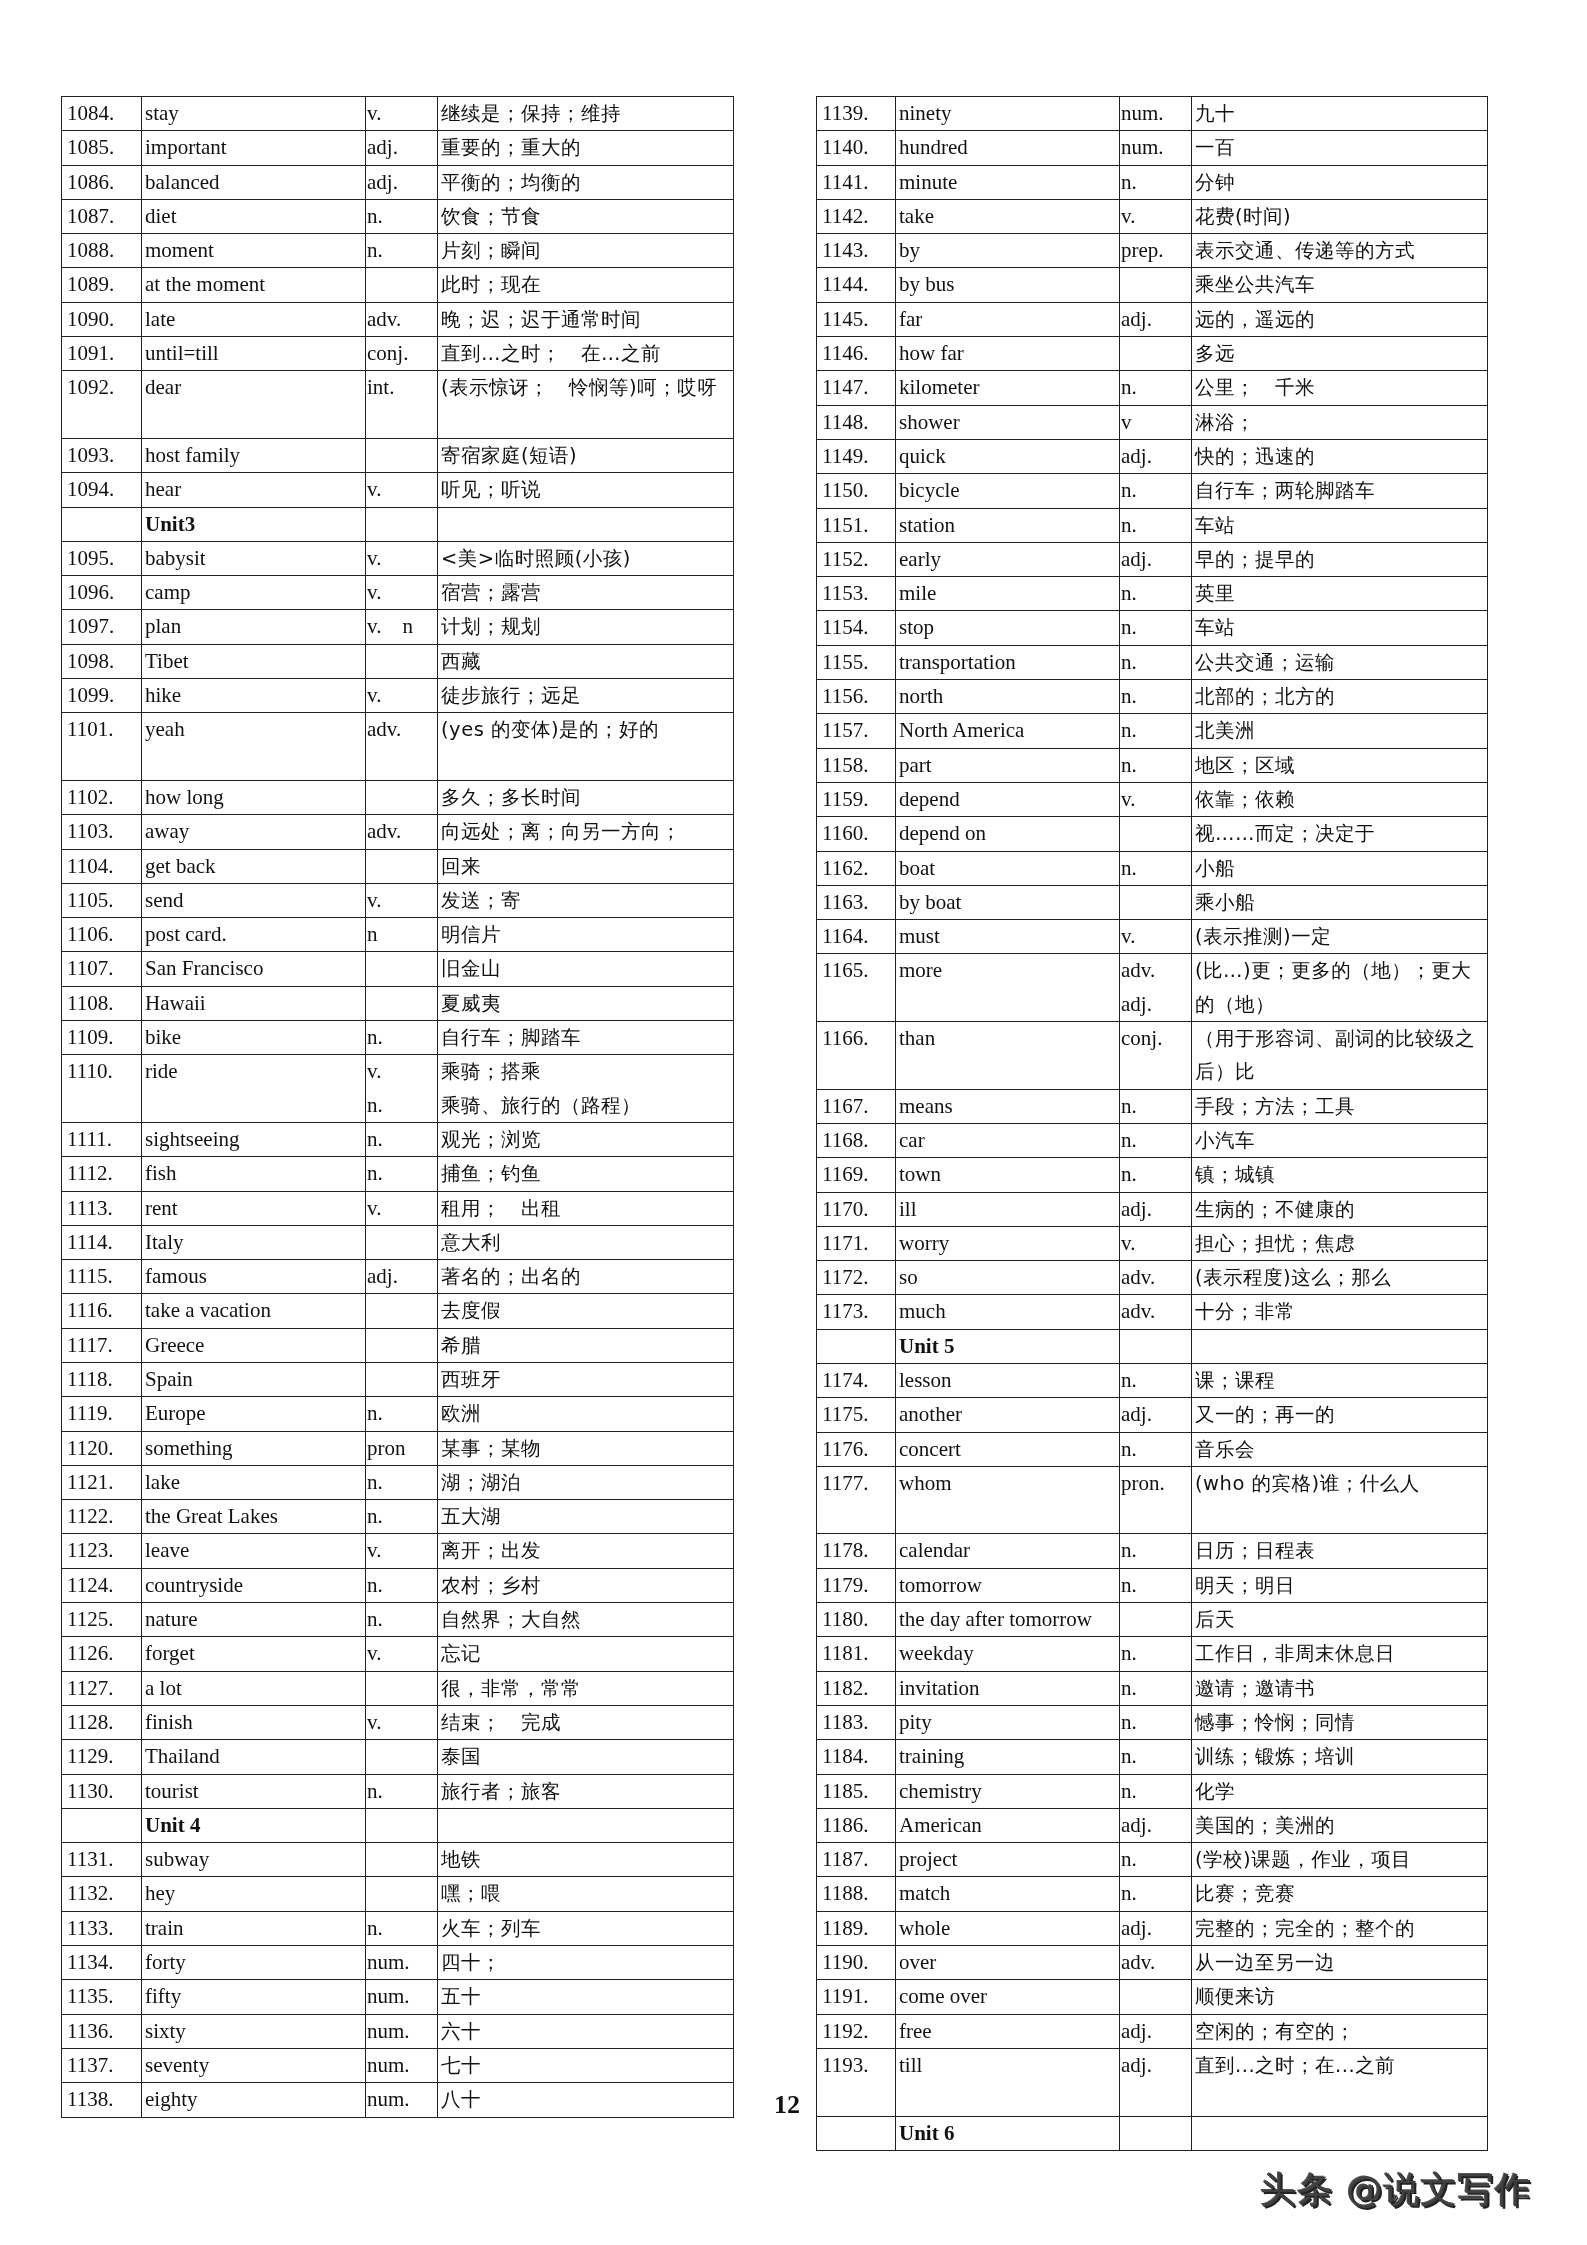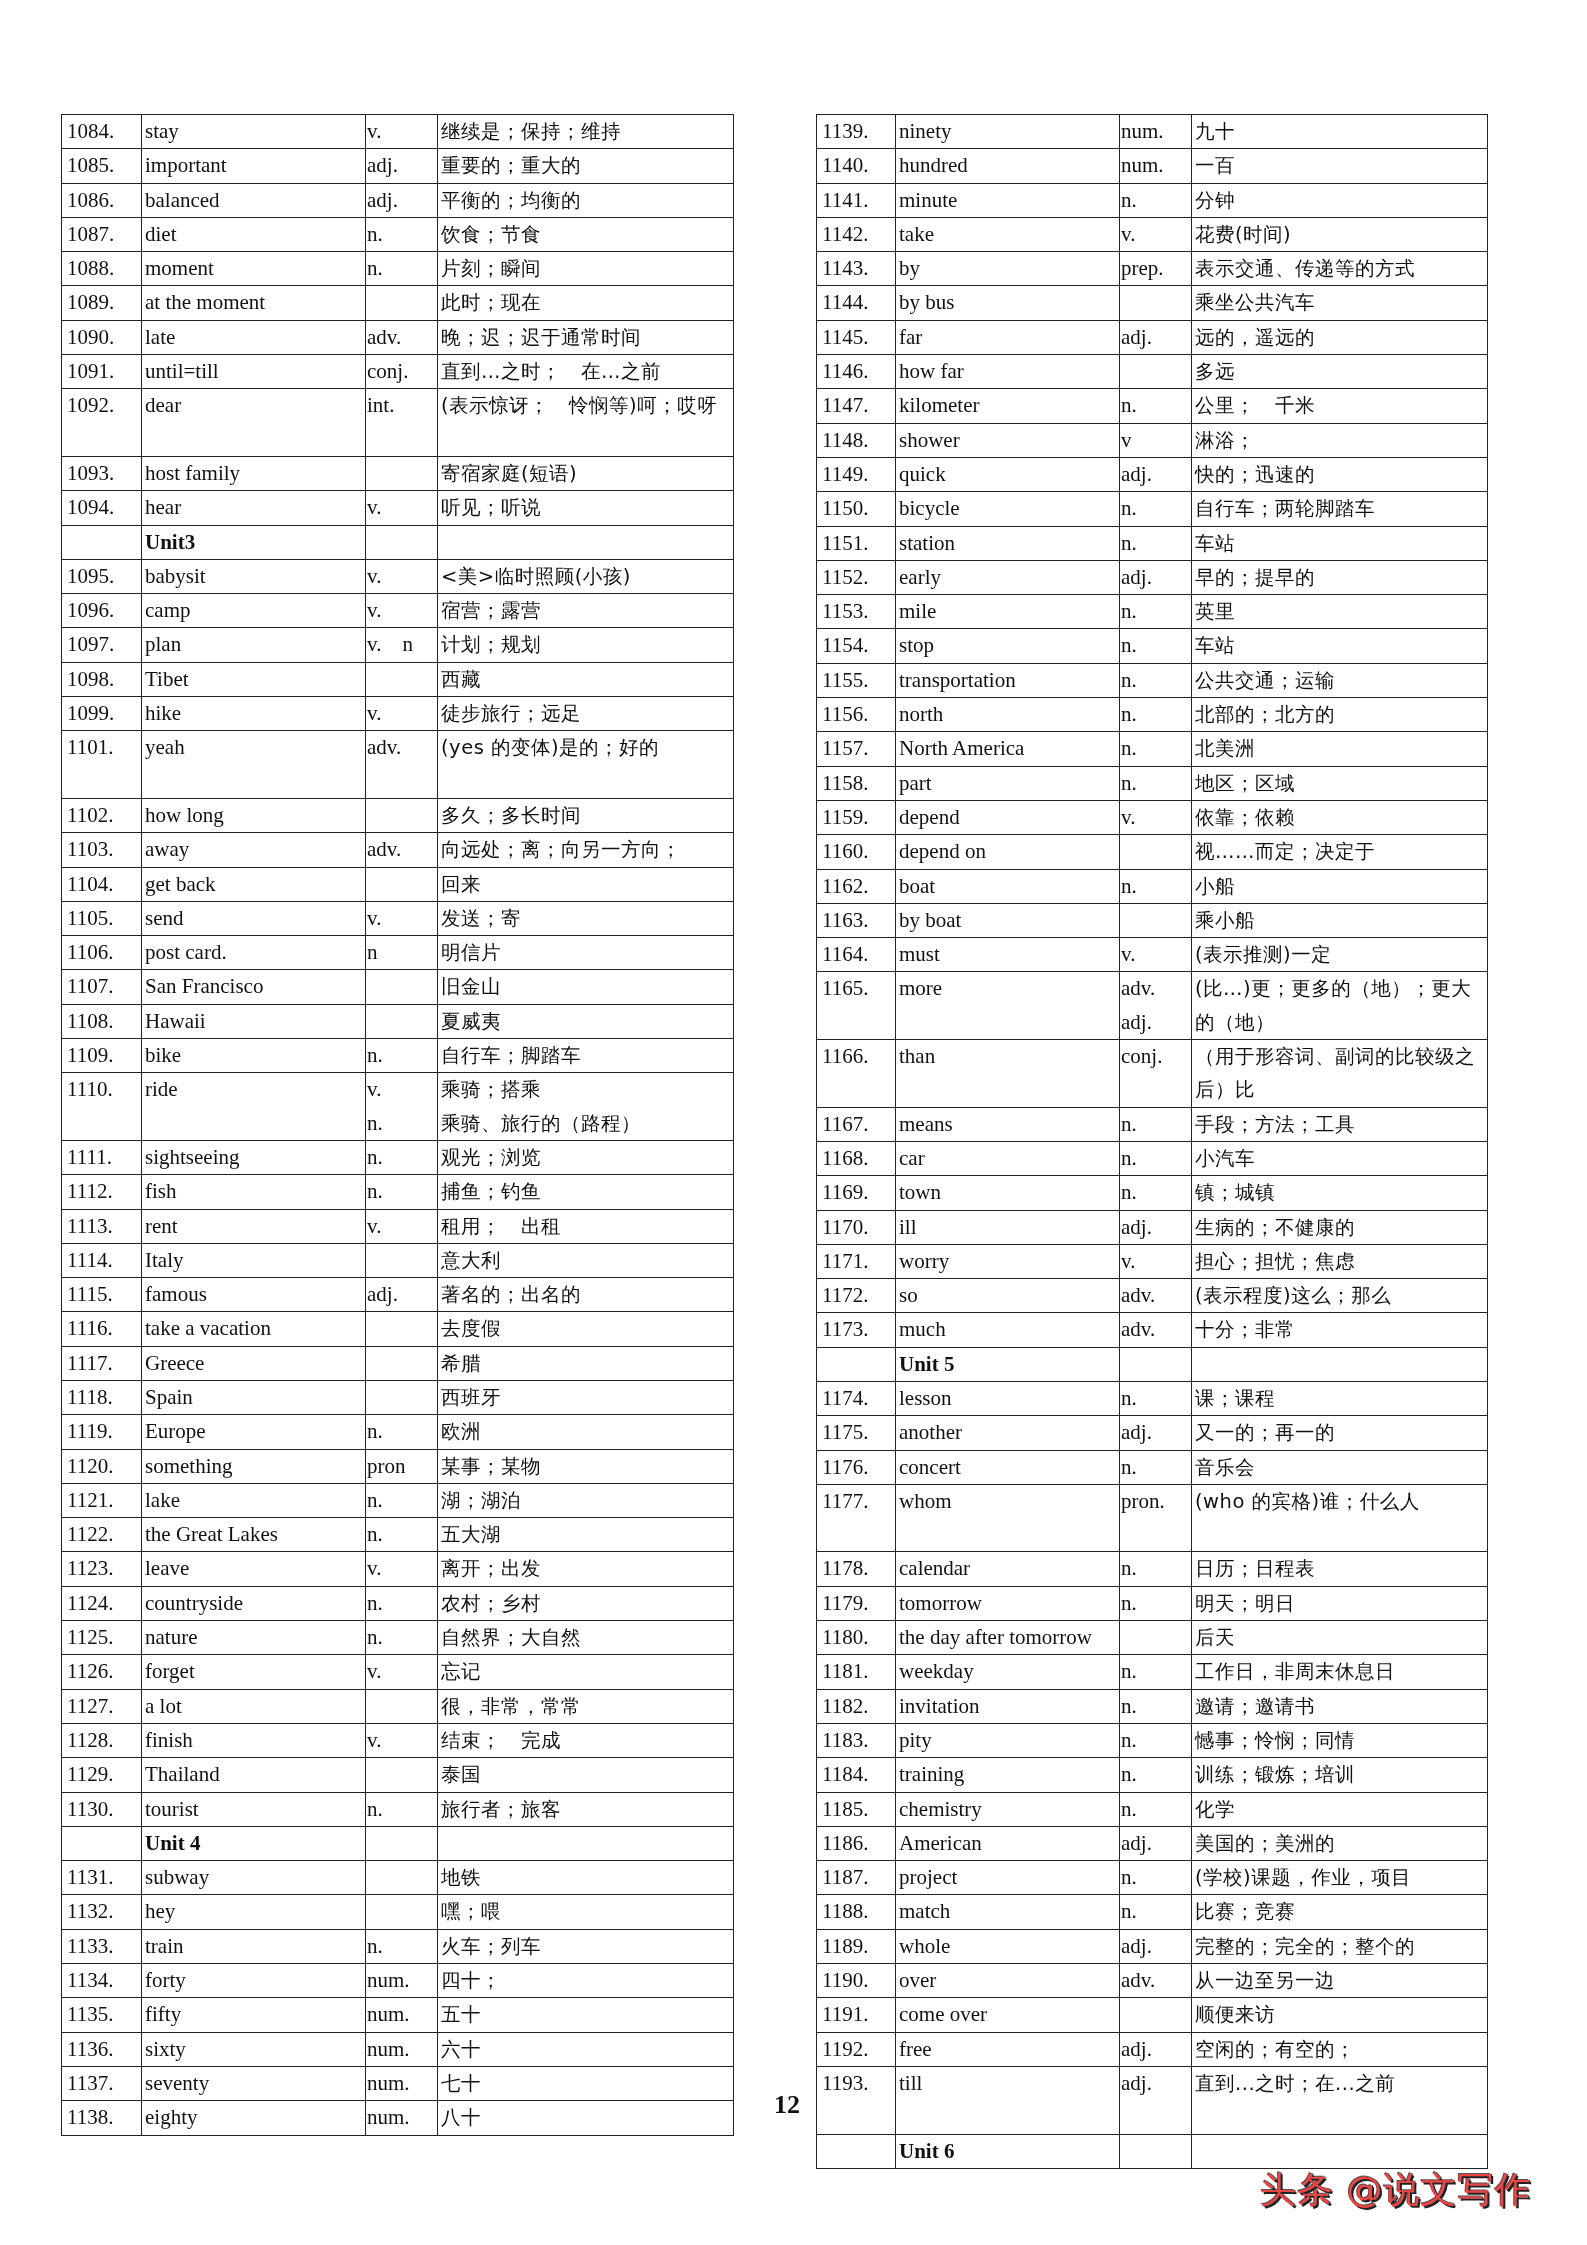--- a/index.html
+++ b/index.html
@@ -1,29 +1,29 @@
 <!DOCTYPE html>
 <html><head>
 <meta charset="utf-8">
 <style>
   html, body { margin:0; padding:0; background:#ffffff; }
   body { width:1587px; height:2245px; position:relative; overflow:hidden;
          font-family:"Liberation Serif","DejaVu Serif",serif; color:#111; }
-  .vocab-table { position:absolute; top:114px; border-collapse:collapse; table-layout:fixed; }
+  .vocab-table { position:absolute; top:96px; border-collapse:collapse; table-layout:fixed; }
   .vocab-table td { border:1.5px solid #222; padding:0 0 0 3px; vertical-align:top;
          font-size:21px; line-height:33.3px; height:33.3px; white-space:nowrap; overflow:hidden; }
   .vocab-table td.meaning { white-space:normal; font-family:"DejaVu Sans","Liberation Sans",sans-serif; font-size:19.5px; letter-spacing:0.5px; }
   .vocab-table td.num { padding-left:5px; }
   .vocab-table td.pos { padding-left:1px; }
   .vocab-table tr.unit td.word { font-weight:bold; }
   #table-left { left:61px; width:672px; }
   #table-right { left:816px; width:671px; }
   .page-number { position:absolute; left:774px; top:2090px; font-weight:bold; font-size:26px; }
   .watermark { position:absolute; left:1260px; top:2166px; font-family:"DejaVu Sans",sans-serif;
-      font-size:36px; color:#ef4444; letter-spacing:1px;
+      font-size:36px; color:#404040; letter-spacing:1px;
       text-shadow: 2px 2px 0 #222, -1px -1px 0 #555, 1px 0 0 #333; }
 </style>
 </head>
 <body>
 
 <table id="table-left" class="vocab-table">
   <colgroup>
       <col style="width:80px">
       <col style="width:224px">
       <col style="width:72px">

